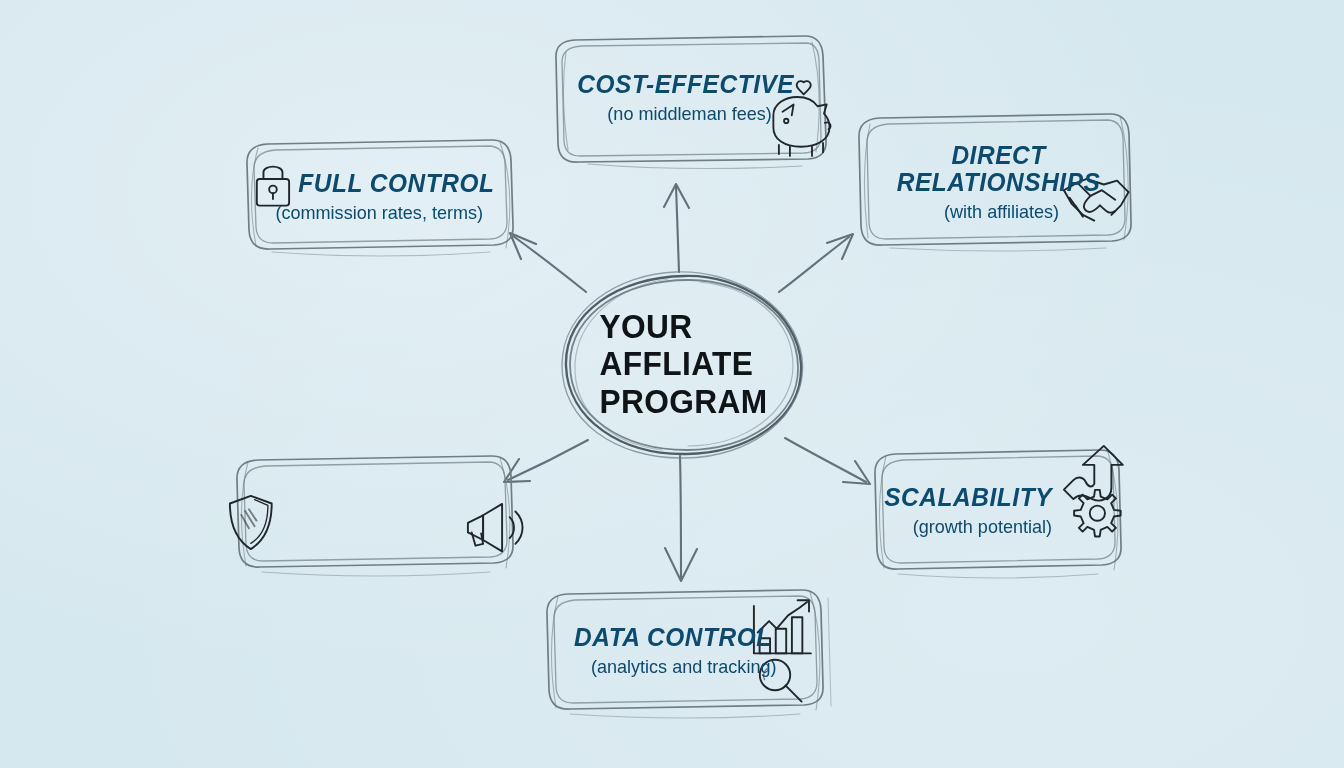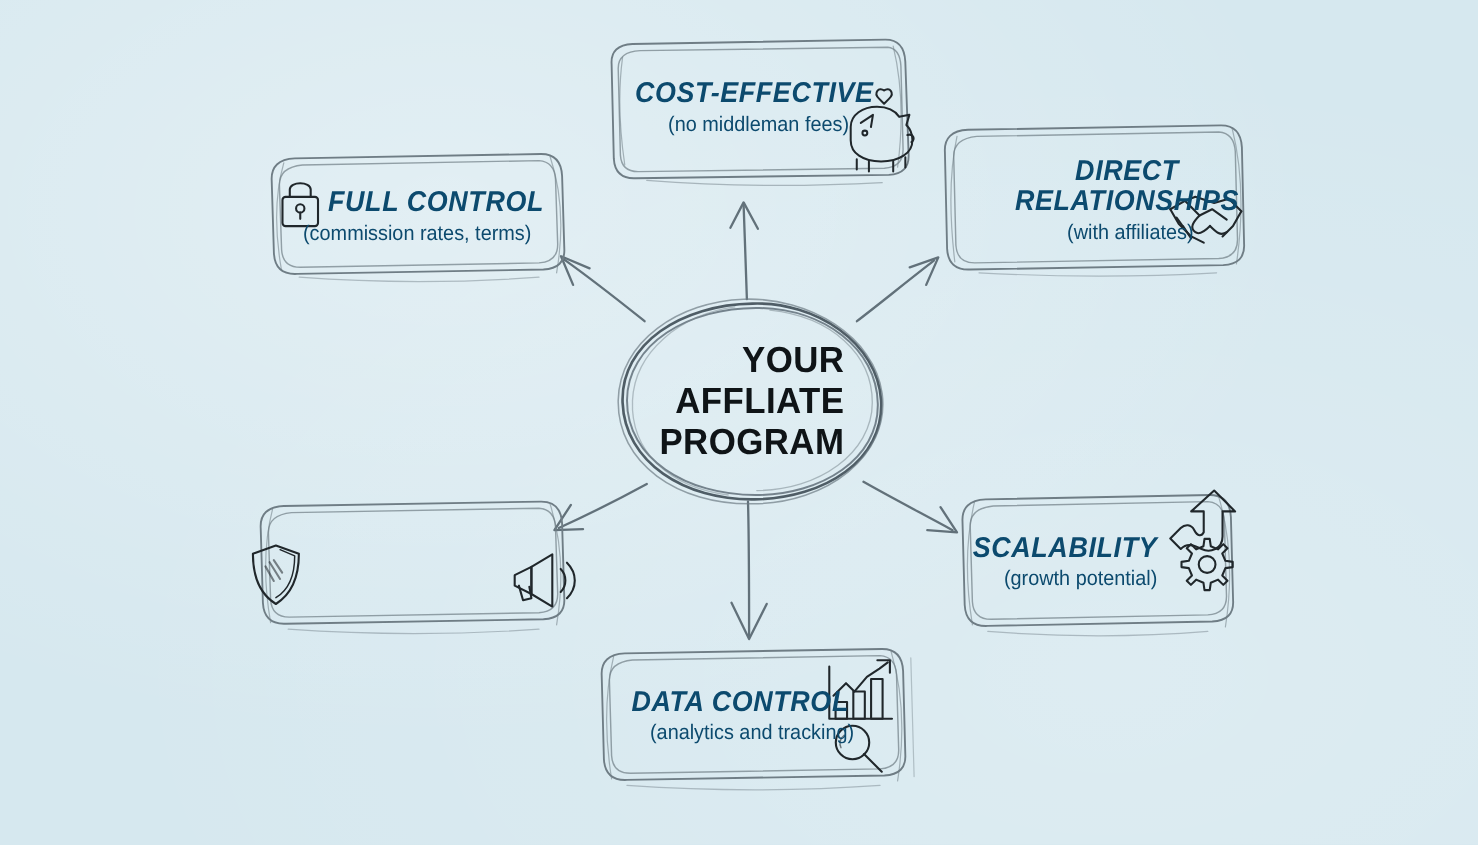--- a/index.html
+++ b/index.html
@@ -82,21 +82,21 @@
   .node .subtitle {
     font-weight: normal;
     font-style: normal;
     font-size: 19px;
     line-height: 1.15;
     margin-top: 5px;
     transform: scaleX(0.95);
   }
 
   #node-cost        { left: 556px; top: 38px;  width: 268px; height: 120px; }
-  #node-direct      { left: 908px; top: 118px; width: 239px; height: 128px; }
+  #node-direct      { left: 882px; top: 118px; width: 239px; height: 128px; }
   #node-full        { left: 248px; top: 142px; width: 262px; height: 110px; }
   #node-brand       { left: 238px; top: 458px; width: 272px; height: 110px; }
   #node-scale       { left: 876px; top: 452px; width: 212px; height: 118px; }
   #node-data        { left: 548px; top: 592px; width: 272px; height: 118px; }
 
   #node-full .title    { padding-left: 36px; }
   #node-brand .title   { padding-left: 22px; }
   #node-cost .title    { padding-right: 10px; }
   #node-scale .title   { padding-right: 30px; }
   #node-data  .title   { padding-right: 24px; }
@@ -105,21 +105,21 @@
   
   #center-label {
     position: absolute;
     left: 566px;
     top: 276px;
     width: 236px;
     height: 176px;
     display: flex;
     align-items: center;
     justify-content: center;
-    text-align: right;
+    text-align: left;
     color: #0f1417;
   }
   #center-label .center-text {
     font-weight: bold;
     font-style: normal;
     font-size: 33px;
     line-height: 1.13;
     letter-spacing: 0.4px;
     white-space: pre-line;
     transform: scaleX(0.96);

